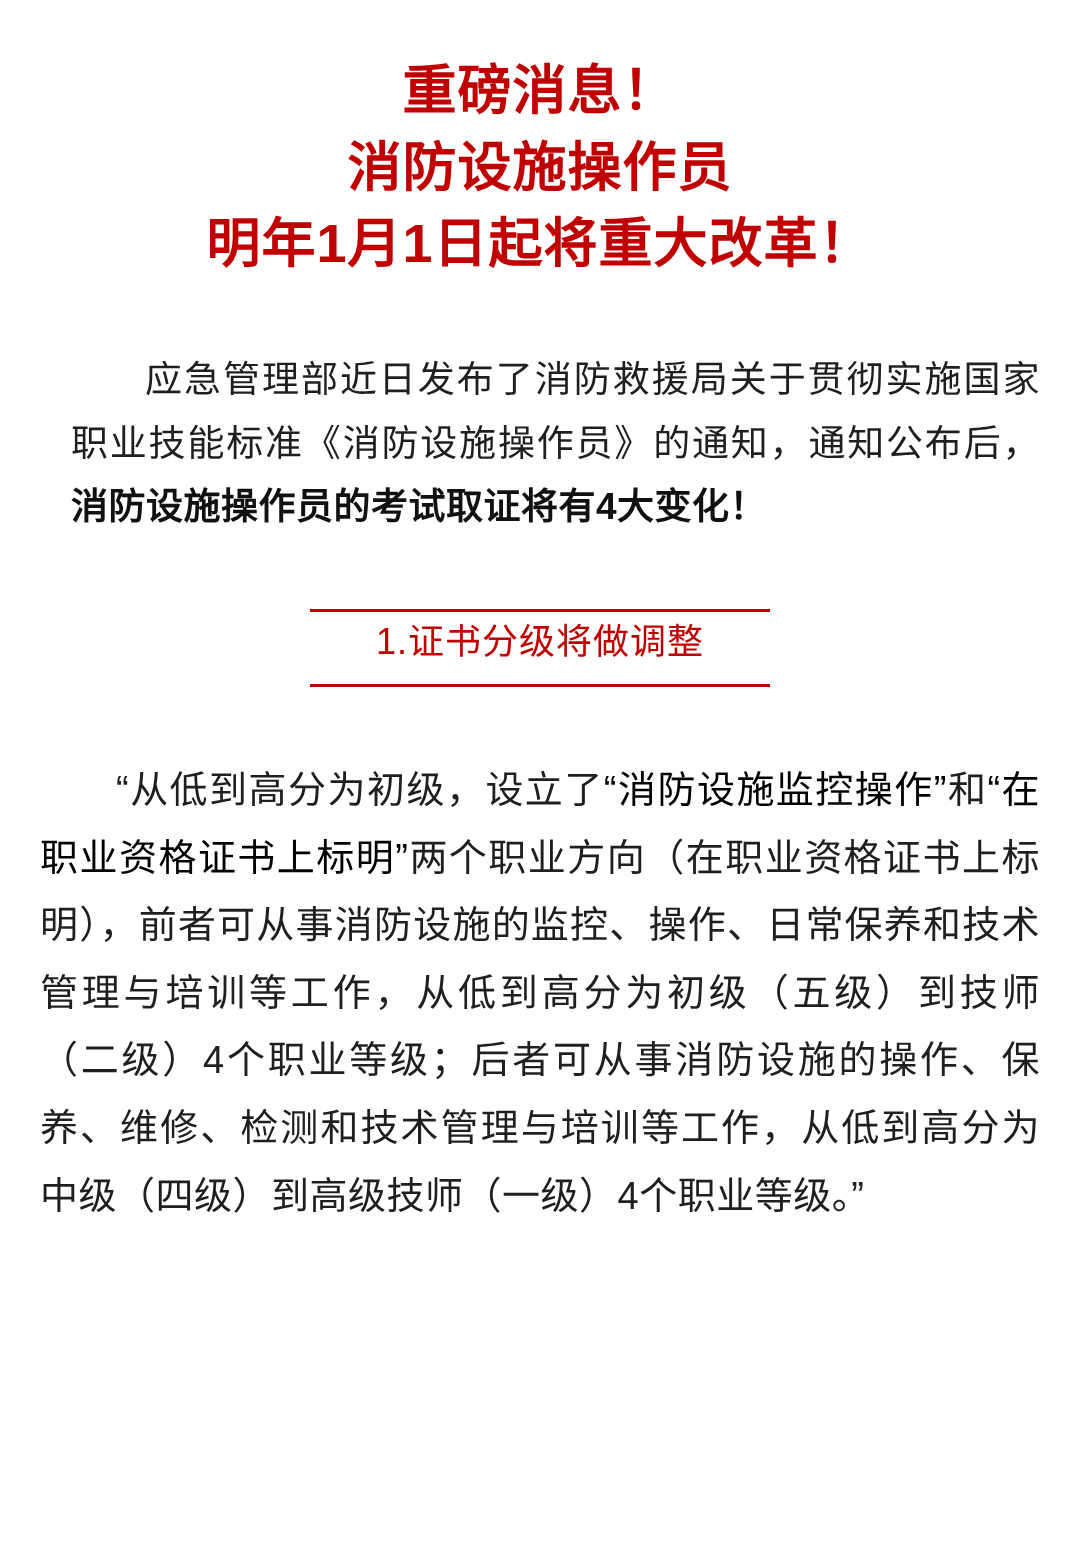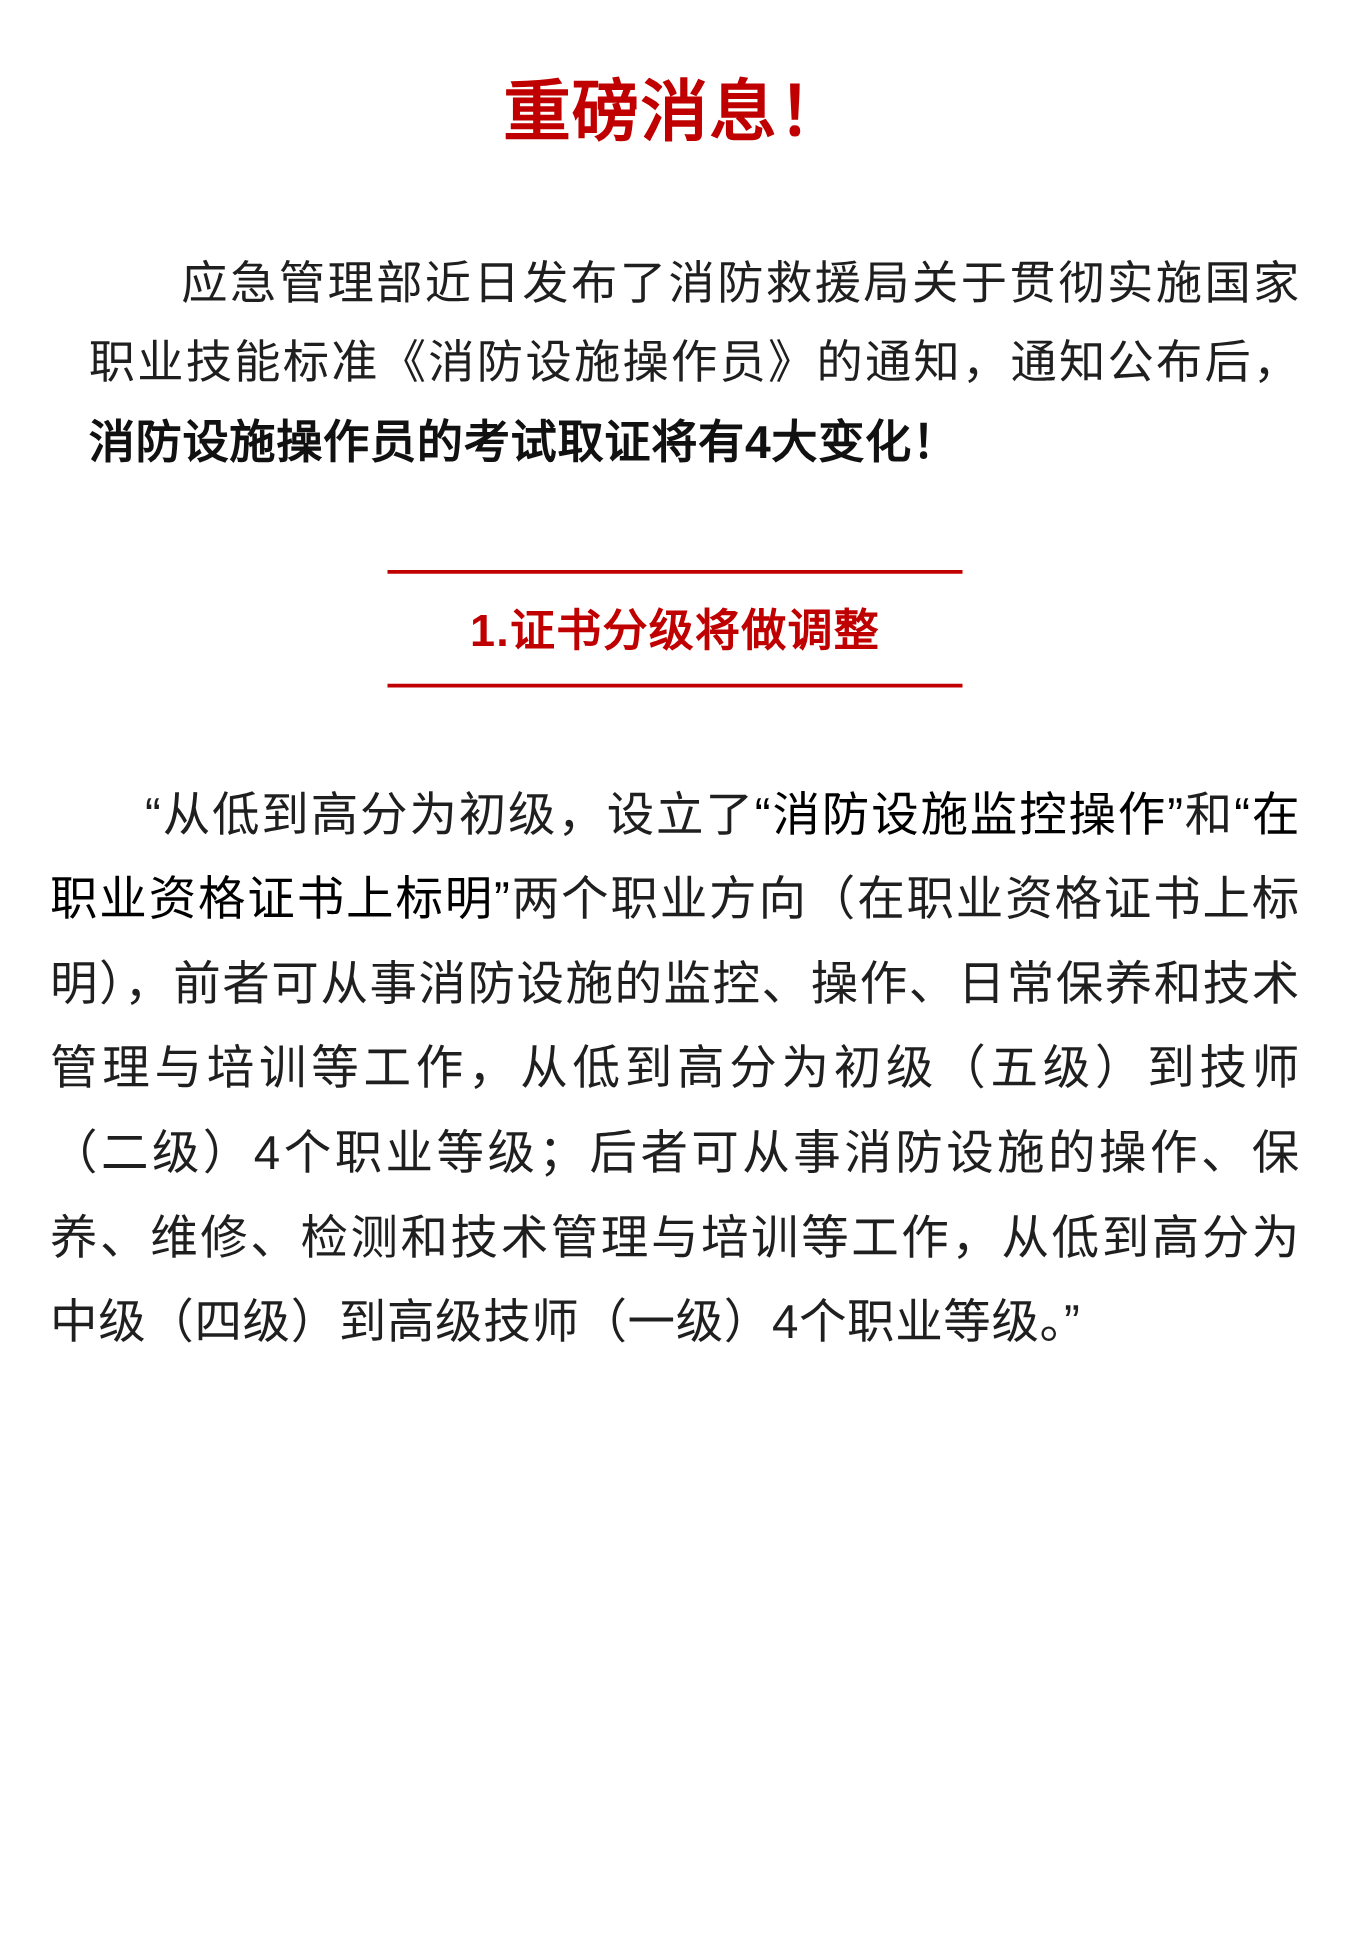--- a/index.html
+++ b/index.html
@@ -60,24 +60,24 @@
     width: 460px;
     text-align: center;
   }
   .rule {
     height: 3px;
     background: #c00000;
     width: 100%;
   }
   .section-title {
     color: #c00000;
-    font-weight: bold;
+    font-weight: normal;
     font-size: 36px;
     line-height: 1;
-    padding: 28px 0 24px 0;
+    padding: 12px 0 24px 0;
     letter-spacing: 1px;
   }
 
   
   .quote {
     margin-top: 70px;
     font-size: 38px;
     line-height: 1.78;
     color: #1f1f1f;
     text-align: justify;
@@ -90,20 +90,22 @@
     color: #000000;
   }
 </style>
 </head>
 <body>
 
 <div class="page">
 
   <div class="headline">
     <div class="headline-line">重磅消息！</div>
+    <div class="headline-line">消防设施操作员</div>
+    <div class="headline-line">明年1月1日起将重大改革！</div>
   </div>
 
   <p class="intro">
     <span>应急管理部近日发布了消防救援局关于贯彻实施国家职业技能标准《消防设施操作员》的通知，通知公布后，</span><span class="emph">消防设施操作员的考试取证将有4大变化！</span>
   </p>
 
   <div class="section-head">
     <div class="rule"></div>
     <div class="section-title">1.证书分级将做调整</div>
     <div class="rule"></div>

